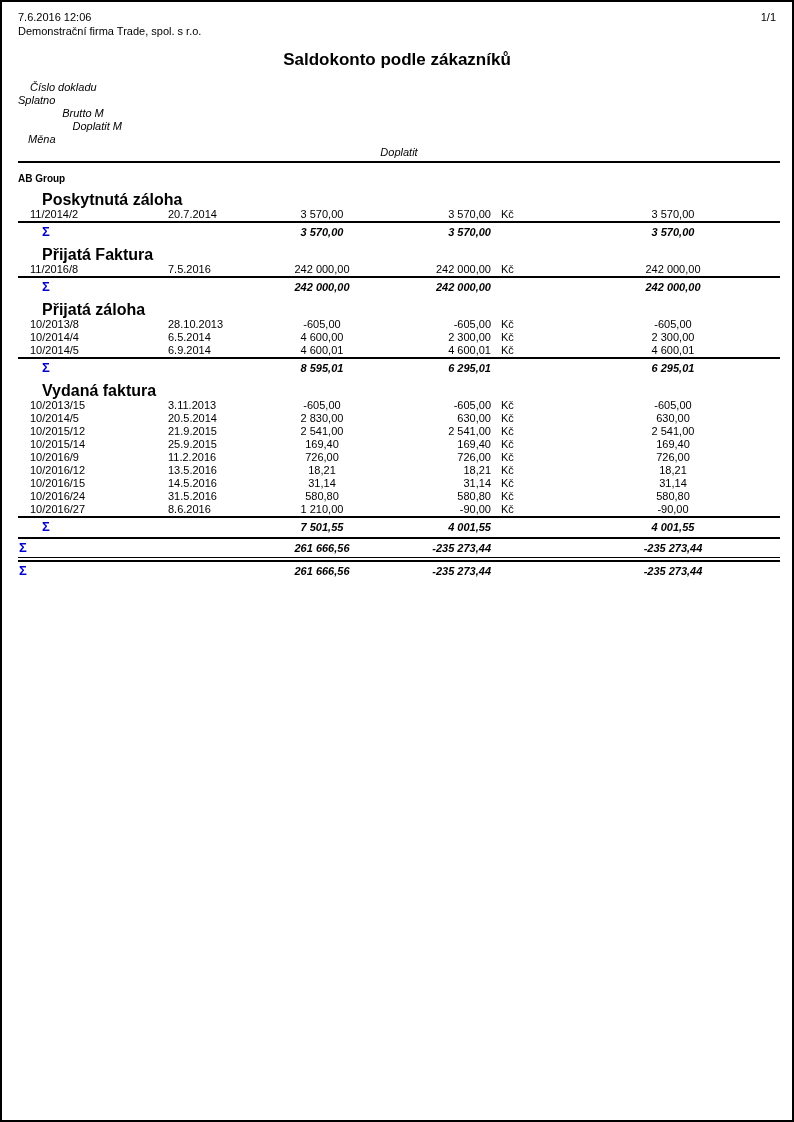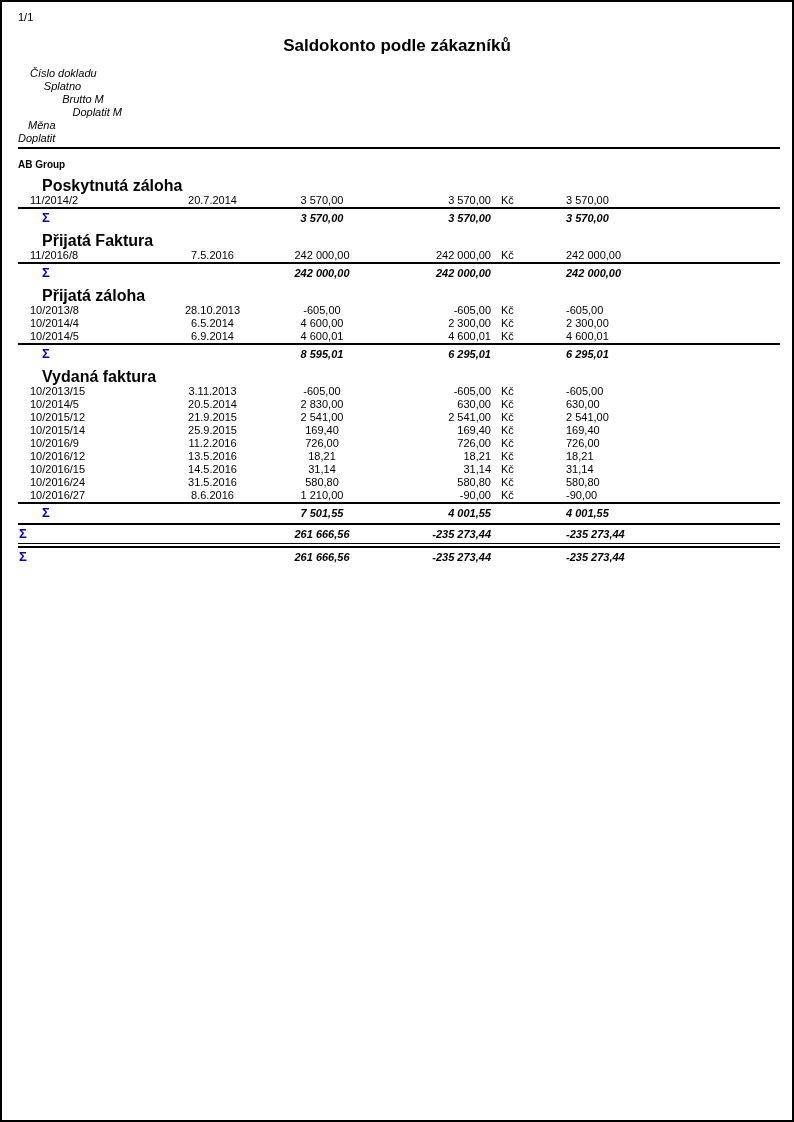--- a/index.html
+++ b/index.html
@@ -35,25 +35,25 @@
   }
 
   .tbl {
     margin: 11px 16px 0 16px;
     width: 762px;
     font-size: 11px;
   }
 
   .row { display: flex; line-height: 13px; }
   .c1 { width: 150px; padding-left: 12px; }
-  .c2 { width: 89px;  text-align: center; }
+  .c2 { width: 89px;  text-align: left; }
   .c3 { width: 130px; text-align: center; }
   .c4 { width: 104px; text-align: right; }
   .c5 { width: 75px;  padding-left: 10px; }
-  .c6 { flex: 1;      text-align: left; }
+  .c6 { flex: 1;      text-align: center; }
 
   .cols-header {
     font-style: italic;
     line-height: 13px;
     padding-bottom: 2px;
     border-bottom: 2px solid #000;
     flex-direction: column;
   }
 
   .group-name {
@@ -94,20 +94,24 @@
   .group-total .sigma, .grand-total .sigma { padding-left: 1px; }
 
   .grand-total { margin-top: 2px; }
 </style>
 </head>
 <body>
 
 <div class="page">
 
   <div class="meta">
+    <div class="meta-left">
+      <div>7.6.2016 12:06</div>
+      <div>Demonstrační firma Trade, spol. s r.o.</div>
+    </div>
     <div class="meta-right">1/1</div>
   </div>
 
   <div class="report-title">Saldokonto podle zákazníků</div>
 
   <div class="tbl">
 
     <div class="row cols-header">
       <div class="c1">Číslo dokladu</div>
       <div class="c2">Splatno</div>

